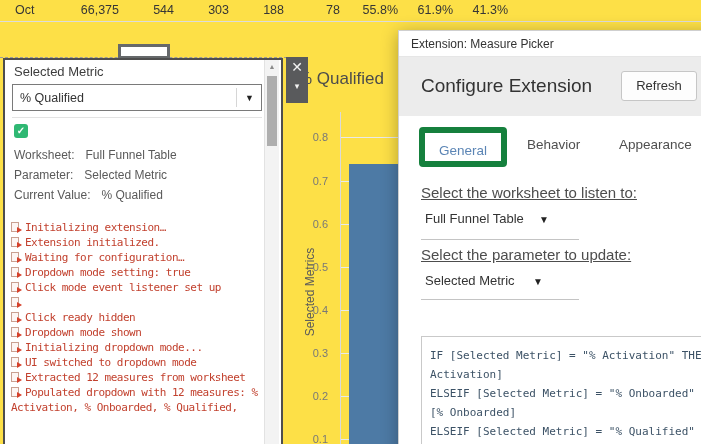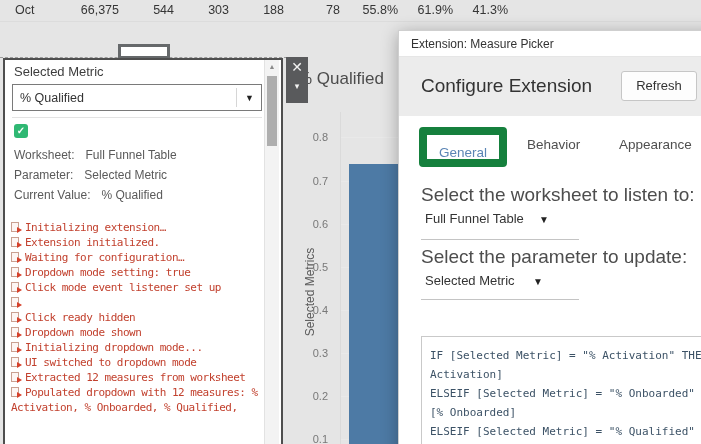--- a/index.html
+++ b/index.html
@@ -1,17 +1,17 @@
 <!DOCTYPE html>
 <html><head>
 <meta charset="utf-8">
 <style>
   * { margin:0; padding:0; box-sizing:border-box; }
   body { background:#fff; font-family:"Liberation Sans", sans-serif; }
-  #stage { position:relative; width:701px; height:444px; overflow:hidden; background:#e5e5e5; }
+  #stage { position:relative; width:701px; height:444px; overflow:hidden; background:#fde047; }
 
   
   .trow { position:absolute; left:0; top:0; width:701px; height:22px; border-bottom:1px solid #dcdcdc; }
   .trow .cell { position:absolute; top:3px; font-size:12.5px; color:#363636; }
   .c-month { left:15px; }
   .c-num { text-align:right; width:80px; }
 
   
   .marquee { position:absolute; left:0; top:57px; width:287px; border-top:1px dashed #9a9a9a; }
   .handle { position:absolute; left:118px; top:44px; width:52px; height:15px; background:#fff; border:3px solid #66696b; }
@@ -52,25 +52,25 @@
   .xstrip .dd { position:absolute; top:24px; left:0; right:0; text-align:center; color:#f2f2f2; font-size:9px; }
 
   
   .dialog { position:absolute; left:398px; top:30px; width:332px; height:430px; background:#fff; border:1px solid #cfcfcf; box-shadow:0 3px 16px rgba(0,0,0,0.30); }
   .d-titlebar { position:absolute; left:0; top:0; right:0; height:26px; background:#fff; border-bottom:1px solid #e6e6e6; }
   .d-titlebar span { position:absolute; left:12px; top:6px; font-size:12px; color:#333; }
   .d-header { position:absolute; left:0; top:26px; right:0; height:59px; background:#ececec; }
   .d-heading { position:absolute; left:22px; top:18px; font-size:19px; color:#333; }
   .d-refresh { position:absolute; left:222px; top:14px; width:76px; height:30px; background:#fdfdfd; border:1px solid #c6c6c6; border-radius:3px; font-size:13px; color:#333; text-align:center; line-height:28px; }
   .d-tabs { position:absolute; left:0; top:85px; right:0; height:52px; background:#fff; }
-  .tab-active { position:absolute; left:20px; top:11px; width:88px; height:40px; border:8px solid #15803d; border-radius:4px; color:#5b85b5; font-size:13.5px; text-align:center; line-height:36px; }
+  .tab-active { position:absolute; left:20px; top:11px; width:88px; height:40px; border:6px solid #15803d; border-radius:4px; color:#5b85b5; font-size:13.5px; text-align:center; line-height:36px; }
   .tab { position:absolute; top:21px; font-size:13.5px; color:#4f4f4f; }
   .tab-behavior { left:128px; }
   .tab-appearance { left:220px; }
-  .d-label { position:absolute; left:22px; font-size:19px; color:#4d4d4d; }
+  .d-label { position:absolute; left:22px; font-size:15px; color:#4d4d4d;text-decoration:underline; }
   .d-dd-val { position:absolute; left:26px; font-size:13px; color:#333; }
   .d-dd-car { position:absolute; font-size:10px; color:#222; }
   .d-dd-line { position:absolute; left:22px; width:158px; height:1px; background:#c4c4c4; }
   .d-code { position:absolute; left:22px; top:305px; width:345px; height:140px; border:1px solid #c9c9c9; background:#fff; padding:9px 8px; }
   .d-code .cl { white-space:nowrap; font-family:"DejaVu Sans Mono", monospace; font-size:11px; line-height:19px; color:#3c5266; }
 </style>
 </head>
 <body>
 
 <div id="stage">

